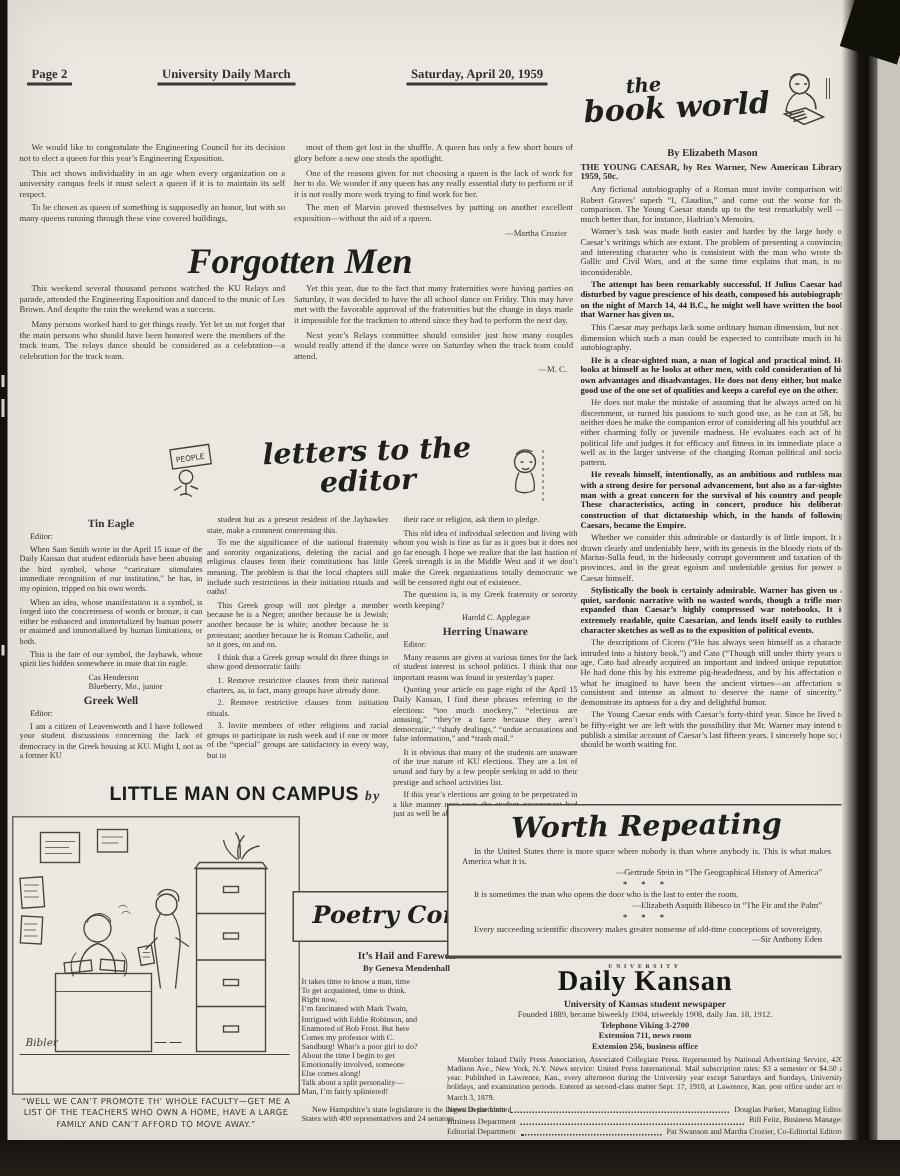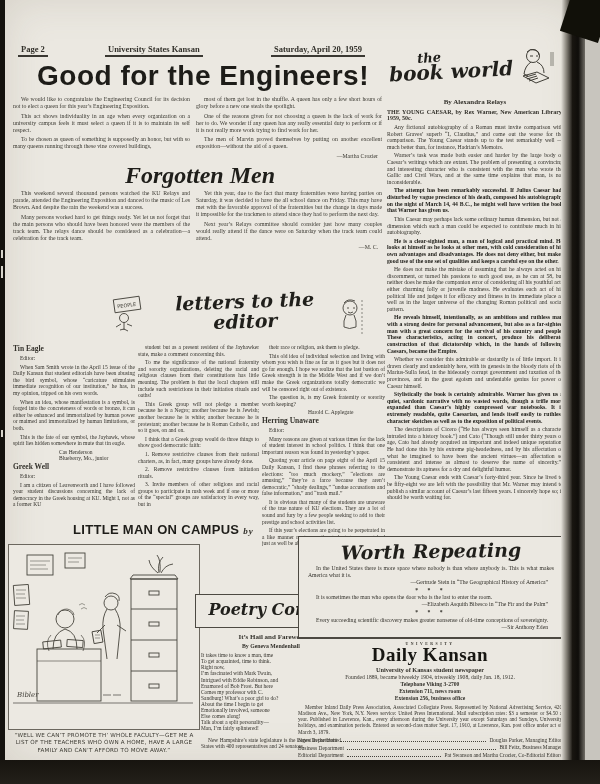--- a/index.html
+++ b/index.html
@@ -35,21 +35,21 @@
   .bw-world{font-size:20px;margin-top:-3px;margin-left:2px;transform:rotate(-3deg);}
   .bw-by{font-weight:bold;font-size:7px;text-align:center;margin:4px 0 3px;}
   .bw-ref{font-weight:bold;font-size:6px;margin:0 0 3px;text-align:justify;}
   .bw-paras{font-size:5.7px;line-height:1.16;text-align:justify;}
   .bw-paras p{margin:0 0 2px;text-indent:7px;}
   .bw-paras p.b{font-weight:bold;color:#22211c;}
   
   .lt-head{font-size:19px;text-align:center;line-height:1.05;transform:rotate(-2deg);}
   .lt-col{font-size:5.5px;line-height:1.2;text-align:justify;}
   .lt-col p{margin:0 0 2px;text-indent:7px;}
-  .lt-title{font-weight:bold;font-size:7.5px;margin:3px 0 2px;text-indent:0!important;}
+  .lt-title{font-weight:bold;font-size:7.5px;text-align:center;margin:3px 0 2px;text-indent:0!important;}
   .sig{text-indent:0!important;padding-left:46px;text-align:left;margin-bottom:0!important;}
   
   .lmoc-title{font-family:"Liberation Sans","DejaVu Sans",sans-serif;font-weight:bold;
      font-size:13px;letter-spacing:.3px;color:#1e1d19;}
   .lmoc-by{font-style:italic;font-weight:bold;font-size:9px;letter-spacing:1px;}
   .cartoon-box{border:1px solid #6b675e;background:#ece9e2;}
   .caption{font-family:"DejaVu Sans","Liberation Sans",sans-serif;font-size:5.6px;line-height:1.3;
      letter-spacing:.2px;text-align:center;color:#3c3a33;text-transform:uppercase;}
   
   .wr-box{border:1px solid #4c4942;padding:2px 9px;background:#ebe8e1;}
@@ -84,25 +84,24 @@
 </style>
 </head>
 <body>
 
 <div class="scan">
 
   <div class="page">
 
     <div class="abs hdr" style="left:8px;top:44px;width:400px;">
       <span class="abs" style="left:5px;top:0;">Page 2</span>
-      <span class="abs" style="left:92px;top:0;">University States Kansan</span>
+      <span class="abs" style="left:92px;top:0;">University Daily March</span>
       <span class="abs" style="left:258px;top:0;">Saturday, April 20, 1959</span>
     </div>
 
-    <div class="abs headline" style="left:12px;top:60px;width:372px;">Good for the Engineers!</div>
     <div class="abs bodycol" style="left:8px;top:96px;width:177px;">
         <p>We would like to congratulate the Engineering Council for its decision not to elect a queen for this year’s Engineering Exposition.</p>
         <p>This act shows individuality in an age when every organization on a university campus feels it must select a queen if it is to maintain its self respect.</p>
         <p>To be chosen as queen of something is supposedly an honor, but with so many queens running through these vine covered buildings,</p>
       </div>
     <div class="abs bodycol" style="left:191px;top:96px;width:186px;">
       <span><p>most of them get lost in the shuffle. A queen has only a few short hours of glory before a new one steals the spotlight.</p><p>One of the reasons given for not choosing a queen is the lack of work for her to do. We wonder if any queen has any really essential duty to perform or if it is not really more work trying to find work for her.</p><p>The men of Marvin proved themselves by putting on another excellent exposition—without the aid of a queen.</p></span>
       <p class="signoff">—Martha Crozier</p>
     </div>
 
@@ -126,21 +125,21 @@
             <path d="M14,6 q3,-4 8,-2 q4,1 4,5"></path>
             <path d="M17,10 h3 M23,10 h2"></path>
             <path d="M18,16 q-6,4 -7,12 l4,2"></path>
             <path d="M24,16 q7,3 7,11"></path>
             <path d="M10,30 l14,-4 l12,6 l-13,5 z"></path>
             <path d="M13,31 l10,-3 M14,33 l10,-3 M16,35 l9,-3"></path>
             <path d="M38,6 v14 M40,6 v14" stroke-width=".6"></path>
           </g>
         </svg>
       </div>
-      <div class="bw-by">By Alexandra Relays</div>
+      <div class="bw-by">By Elizabeth Mason</div>
       <div class="bw-ref">THE YOUNG CAESAR, by Rex Warner, New American Library, 1959, 50c.</div>
       <div class="bw-paras">
           <p>Any fictional autobiography of a Roman must invite comparison with Robert Graves’ superb “I, Claudius,” and come out the worse for the comparison. The Young Caesar stands up to the test remarkably well — much better than, for instance, Hadrian’s Memoirs.</p>
           <p>Warner’s task was made both easier and harder by the large body of Caesar’s writings which are extant. The problem of presenting a convincing and interesting character who is consistent with the man who wrote the Gallic and Civil Wars, and at the same time explains that man, is not inconsiderable.</p>
           <p class="b">The attempt has been remarkably successful. If Julius Caesar had, disturbed by vague prescience of his death, composed his autobiography on the night of March 14, 44 B.C., he might well have written the book that Warner has given us.</p>
           <p>This Caesar may perhaps lack some ordinary human dimension, but not a dimension which such a man could be expected to contribute much in his autobiography.</p>
           <p class="b">He is a clear-sighted man, a man of logical and practical mind. He looks at himself as he looks at other men, with cold consideration of his own advantages and disadvantages. He does not deny either, but makes good use of the one set of qualities and keeps a careful eye on the other.</p>
           <p>He does not make the mistake of assuming that he always acted on his discernment, or turned his passions to such good use, as he can at 58, but neither does he make the companion error of considering all his youthful acts either charming folly or juvenile madness. He evaluates each act of his political life and judges it for efficacy and fitness in its immediate place as well as in the larger universe of the changing Roman political and social pattern.</p>
           <p class="b">He reveals himself, intentionally, as an ambitious and ruthless man with a strong desire for personal advancement, but also as a far-sighted man with a great concern for the survival of his country and people. These characteristics, acting in concert, produce his deliberate construction of that dictatorship which, in the hands of following Caesars, became the Empire.</p>
           <p>Whether we consider this admirable or dastardly is of little import. It is drawn clearly and undeniably here, with its genesis in the bloody riots of the Marius-Sulla feud, in the hideously corrupt government and taxation of the provinces, and in the great egoism and undeniable genius for power of Caesar himself.</p>

